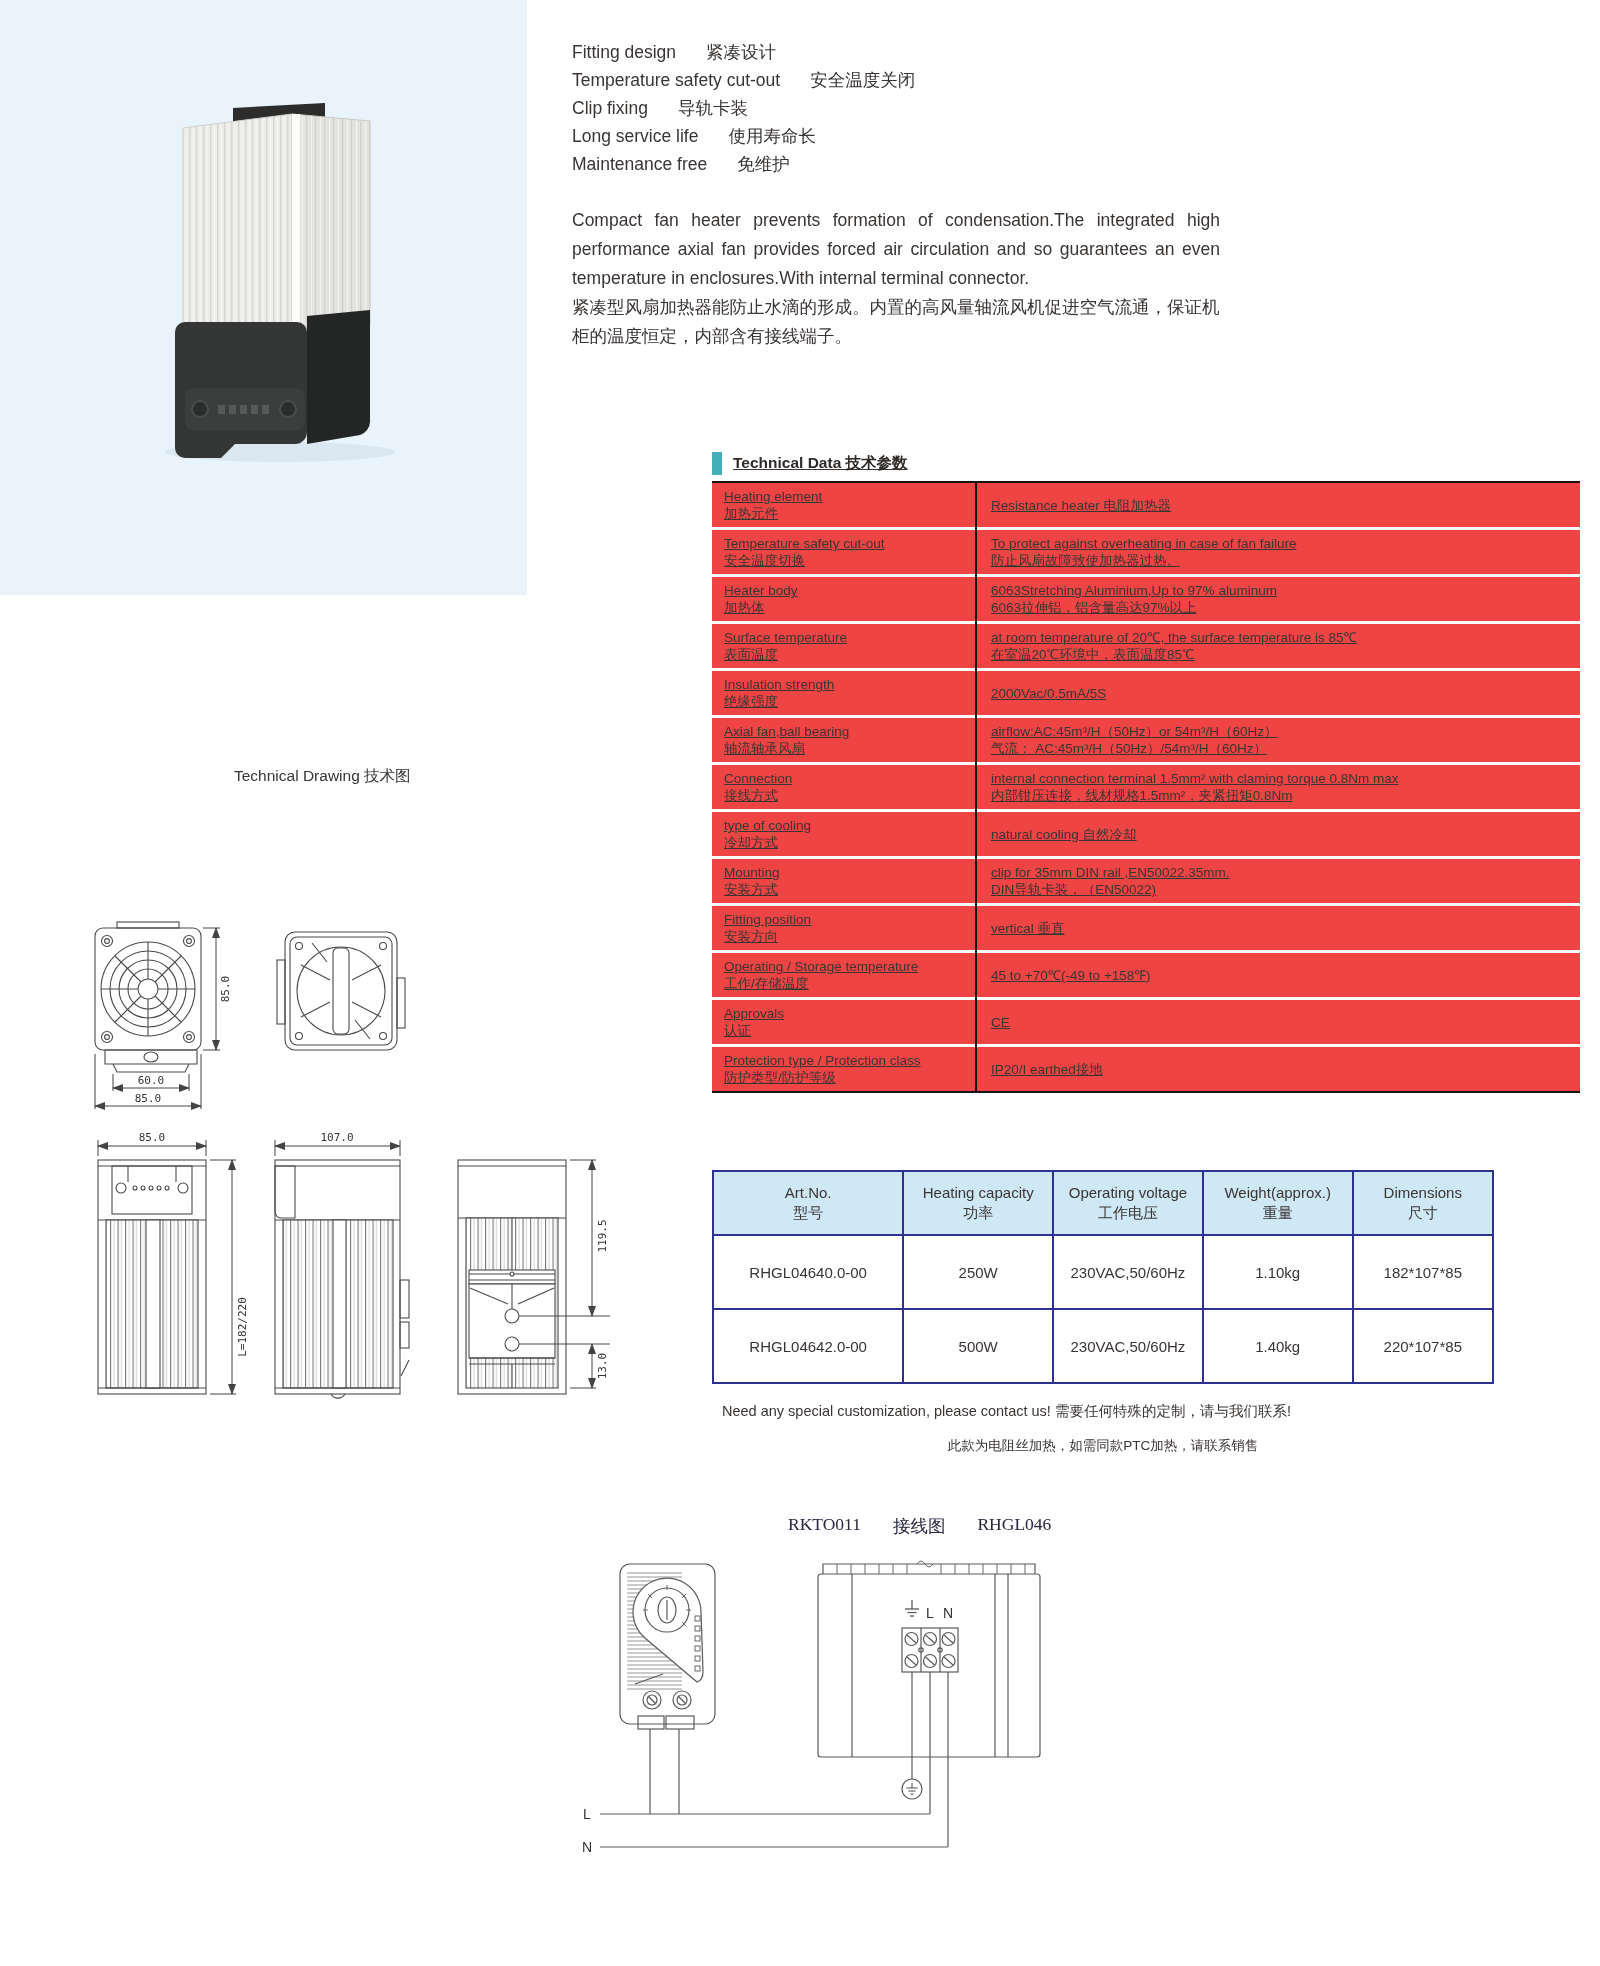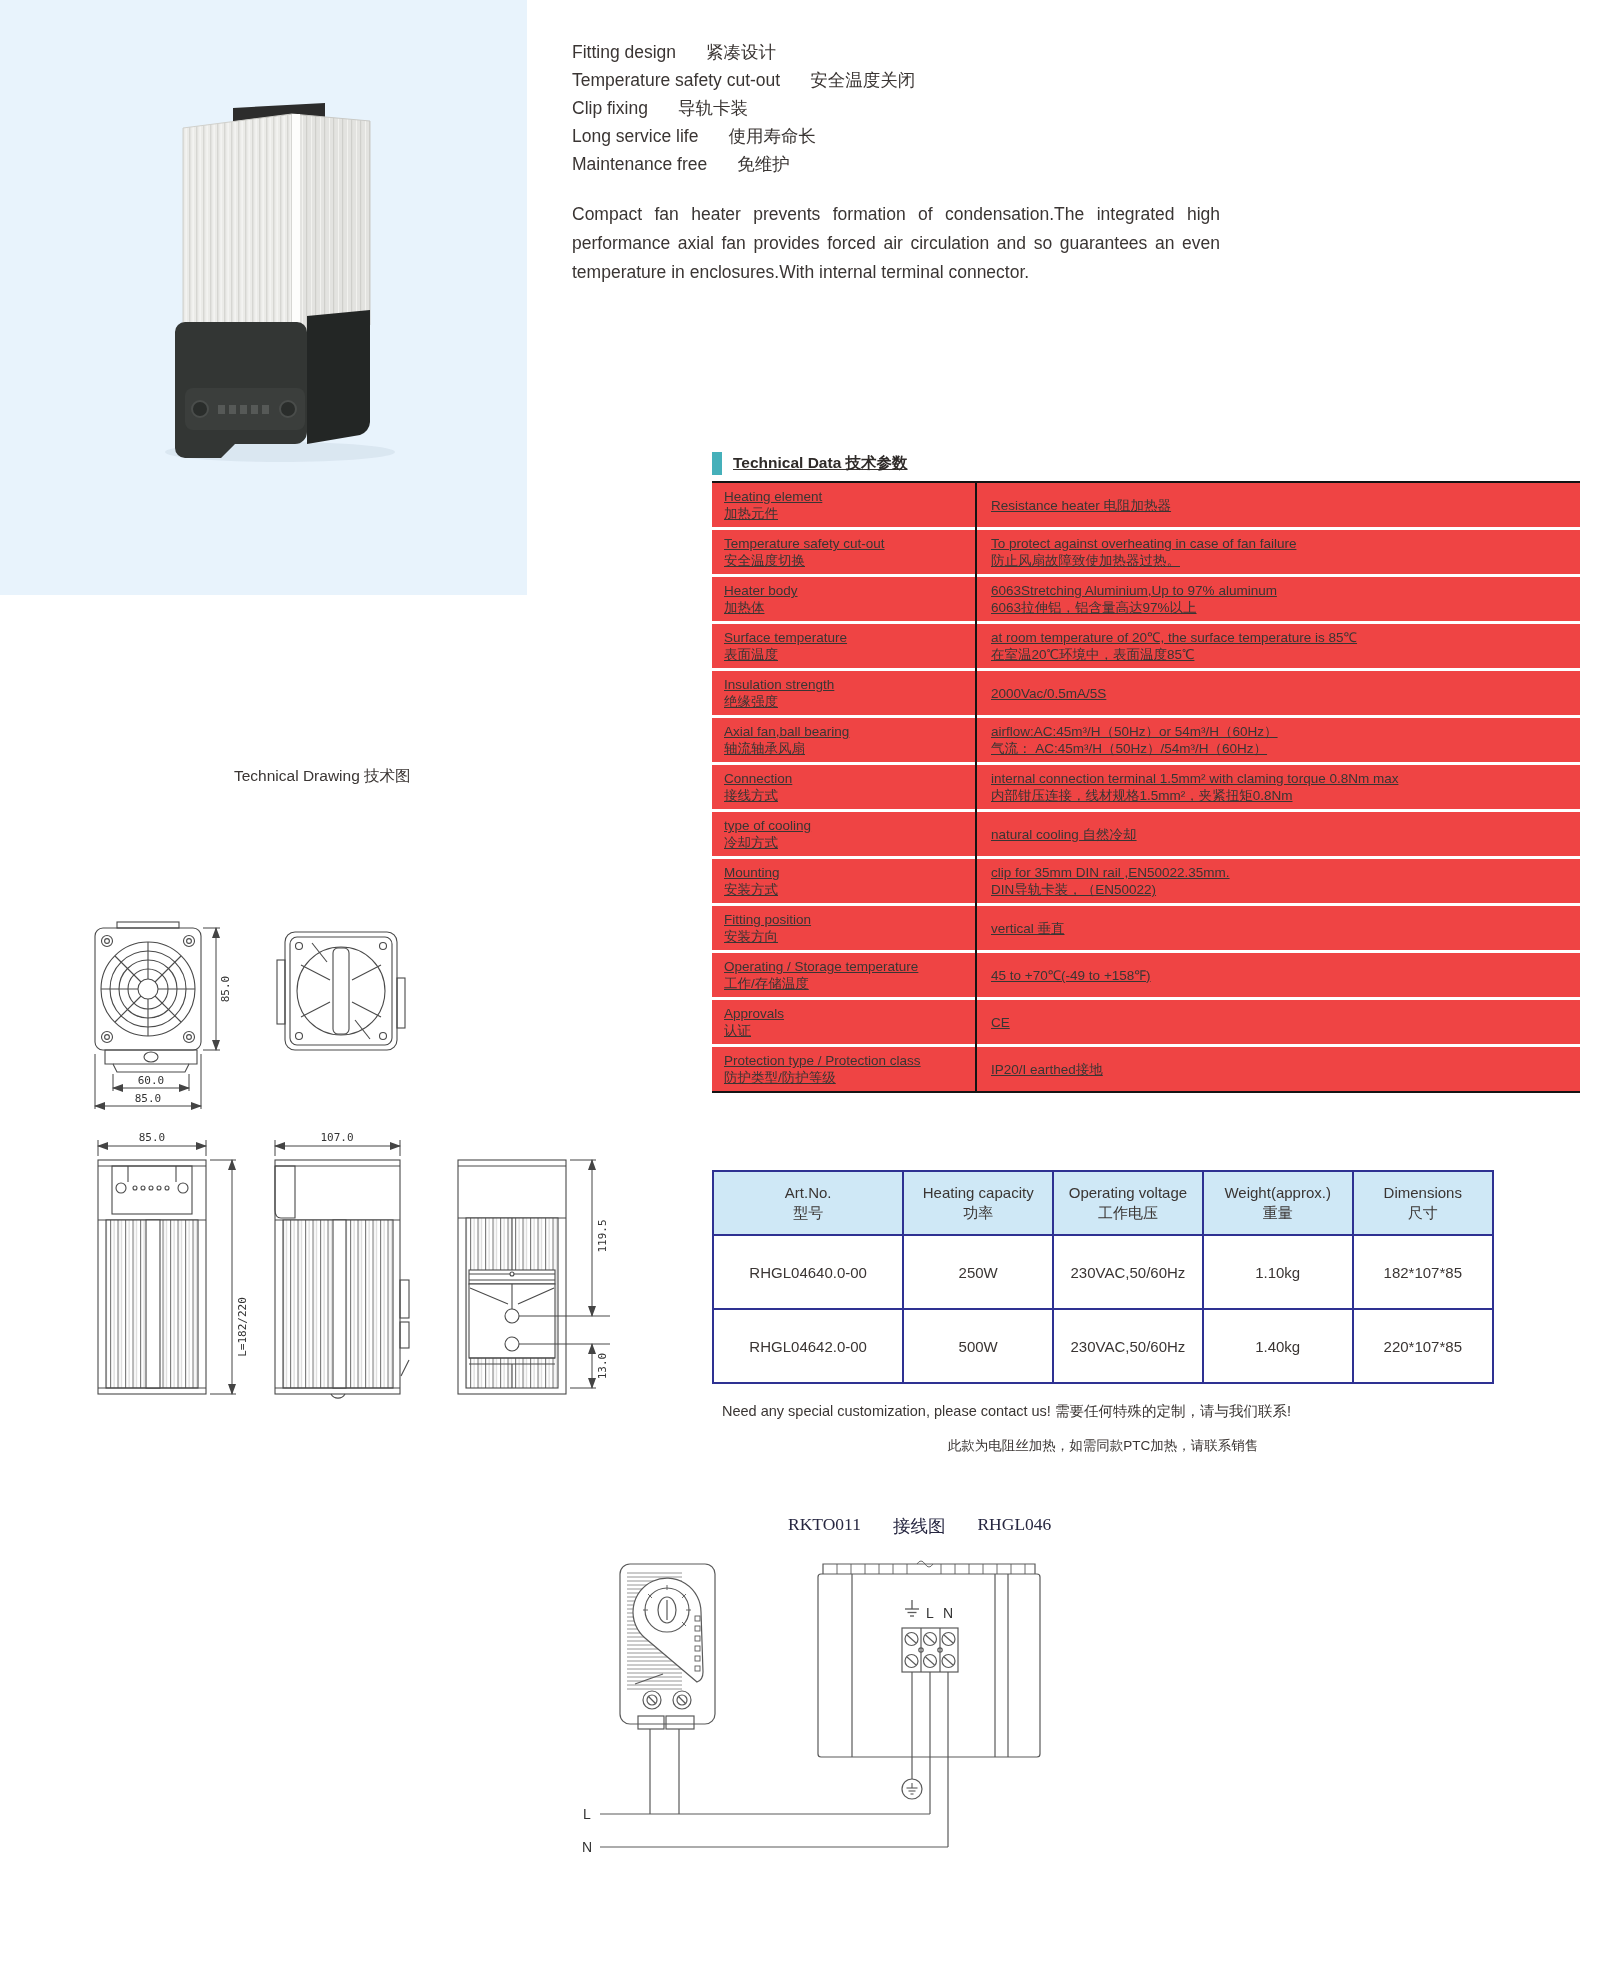--- a/index.html
+++ b/index.html
@@ -5,21 +5,21 @@
   html,body{margin:0;padding:0;background:#ffffff;}
   .page{position:relative;width:1600px;height:1966px;background:#fff;overflow:hidden;
         font-family:"Liberation Sans",sans-serif;color:#3a3533;}
   
   .photo-panel{position:absolute;left:0;top:0;width:527px;height:595px;background:#e8f3fc;}
   
   .features{position:absolute;left:572px;top:38px;font-size:17.5px;line-height:28px;}
   .features .en{display:inline-block;}
   .features .cn{display:inline-block;margin-left:30px;}
   
-  .desc{position:absolute;left:572px;top:200px;width:648px;font-size:17.5px;line-height:29px;}
+  .desc{position:absolute;left:572px;top:206px;width:648px;font-size:17.5px;line-height:29px;}
   .desc .en{text-align:justify;margin:0;}
   .desc .cn{margin:0;}
   
   .tech-section{position:absolute;left:712px;top:452px;width:868px;text-decoration:underline;}
   .tech-head{display:flex;align-items:center;gap:11px;padding-bottom:6px;}
   .tech-head .bar{width:10px;height:23px;background:#45b0ba;}
   .tech-head .t{font-size:15.5px;font-weight:700;color:#2f2b29;}
   .tech-table{border-top:2px solid #141414;border-bottom:2px solid #141414;position:relative;}
   .tech-table::before{content:'';position:absolute;left:263px;top:0;bottom:0;width:2px;background:#141414;z-index:2;}
   .trow{display:flex;background:#ef4444;margin-bottom:3px;min-height:43px;align-items:center;}
@@ -87,20 +87,21 @@
   <div class="features">
     <div><span class="en">Fitting design</span><span class="cn">紧凑设计</span></div>
     <div><span class="en">Temperature safety cut-out</span><span class="cn">安全温度关闭</span></div>
     <div><span class="en">Clip fixing</span><span class="cn">导轨卡装</span></div>
     <div><span class="en">Long service life</span><span class="cn">使用寿命长</span></div>
     <div><span class="en">Maintenance free</span><span class="cn">免维护</span></div>
   </div>
 
   <div class="desc">
     <p class="en">Compact fan heater prevents formation of condensation.The integrated high performance axial fan provides forced air circulation and so guarantees an even temperature in enclosures.With internal terminal connector.</p>
+    <p class="cn">紧凑型风扇加热器能防止水滴的形成。内置的高风量轴流风机促进空气流通，保证机柜的温度恒定，内部含有接线端子。</p>
   </div>
 
   <div class="tech-section">
     <div class="tech-head">
       <span class="bar"></span>
       <span class="t">Technical Data 技术参数</span>
     </div>
     <div class="tech-table">
       <div class="trow">
           <div class="tp">

